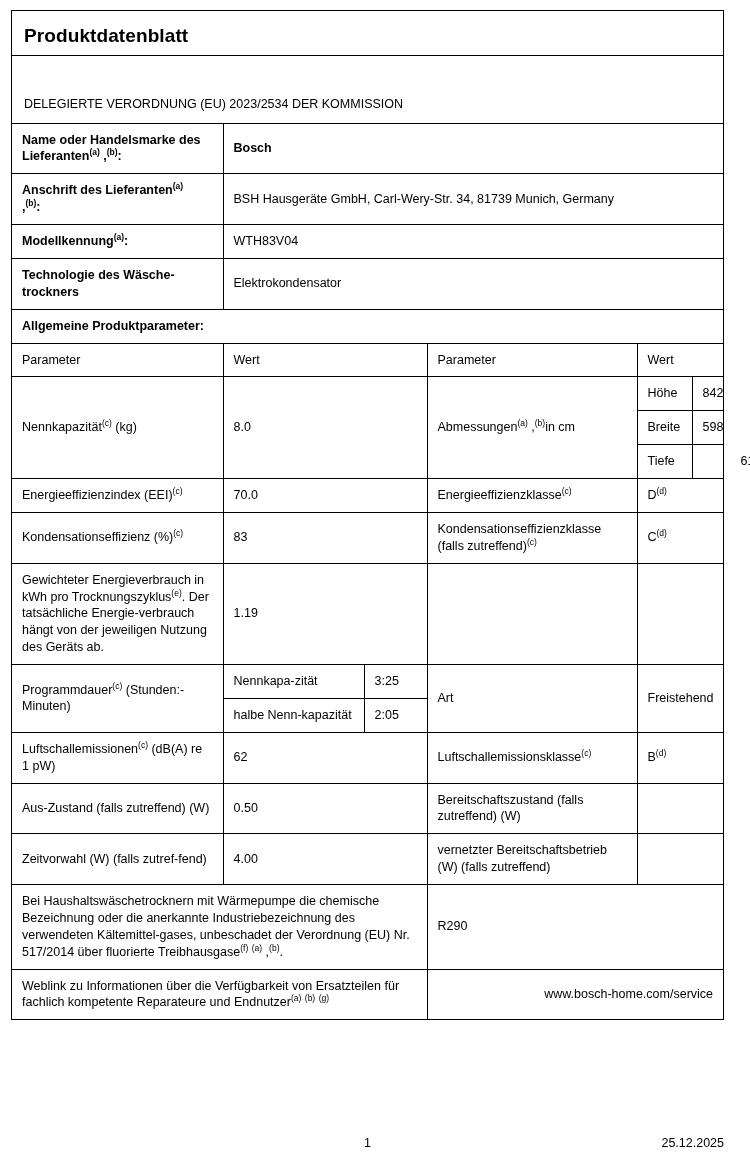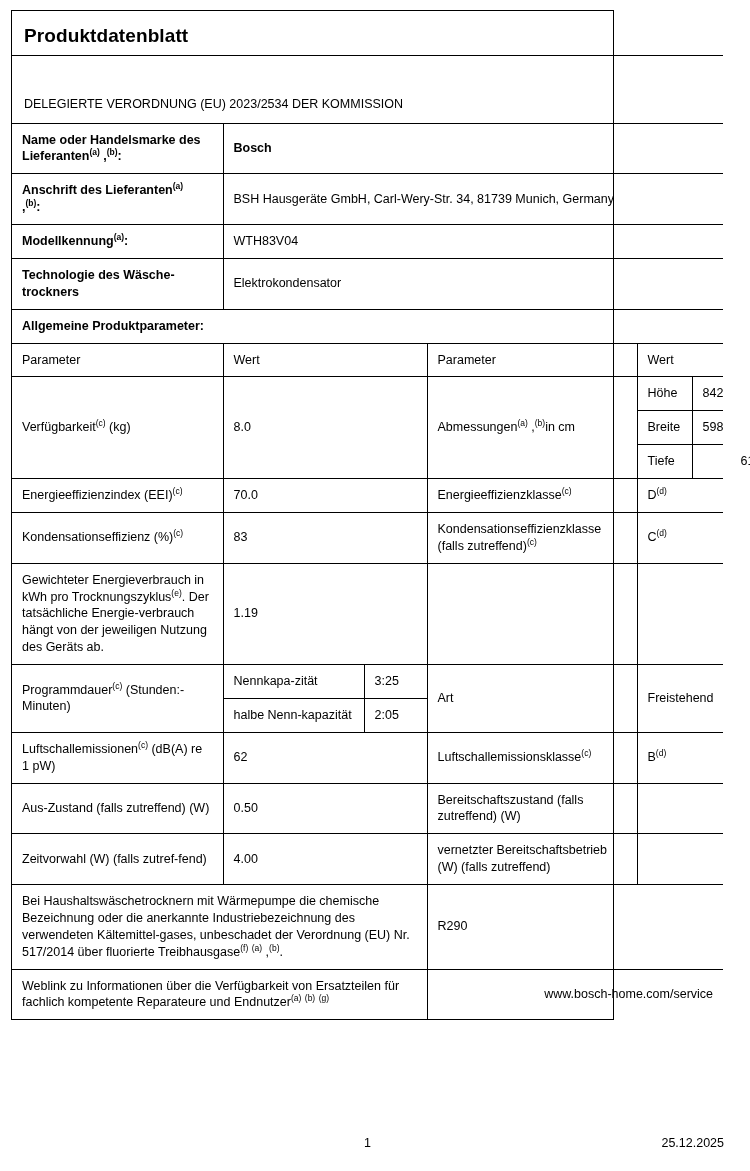--- a/index.html
+++ b/index.html
@@ -17,21 +17,21 @@
   .page {
     position: relative;
     width: 750px;
     height: 1171px;
     box-sizing: border-box;
   }
   .sheet {
     position: absolute;
     left: 11px;
     top: 10px;
-    width: 603px;
+    width: 713px;
     border: 1px solid #000;
     box-sizing: border-box;
   }
   table {
     border-collapse: collapse;
     width: 100%;
     table-layout: fixed;
   }
   td {
     border: 1px solid #000;
@@ -148,21 +148,21 @@
 
       <tr>
         <td style="border-left:none;">Parameter</td>
         <td class="center" colspan="3">Wert</td>
         <td>Parameter</td>
         <td class="center" colspan="2" style="border-right:none;">Wert</td>
       </tr>
 
       <tr>
         <td rowspan="3" style="border-left:none;">
-          <span>Verfügbarkeit</span><span class="sup">(c)</span><span> (kg)</span>
+          <span>Nennkapazität</span><span class="sup">(c)</span><span> (kg)</span>
         </td>
         <td class="center" colspan="3" rowspan="3">8.0</td>
         <td rowspan="3">
           <span>Abmessungen</span><span class="sup">(a)</span> ,<span class="sup">(b)</span><span>in cm</span>
         </td>
         <td class="center">Höhe</td>
         <td class="center" style="border-right:none;">842</td>
       </tr>
       <tr>
         <td class="center">Breite</td>

